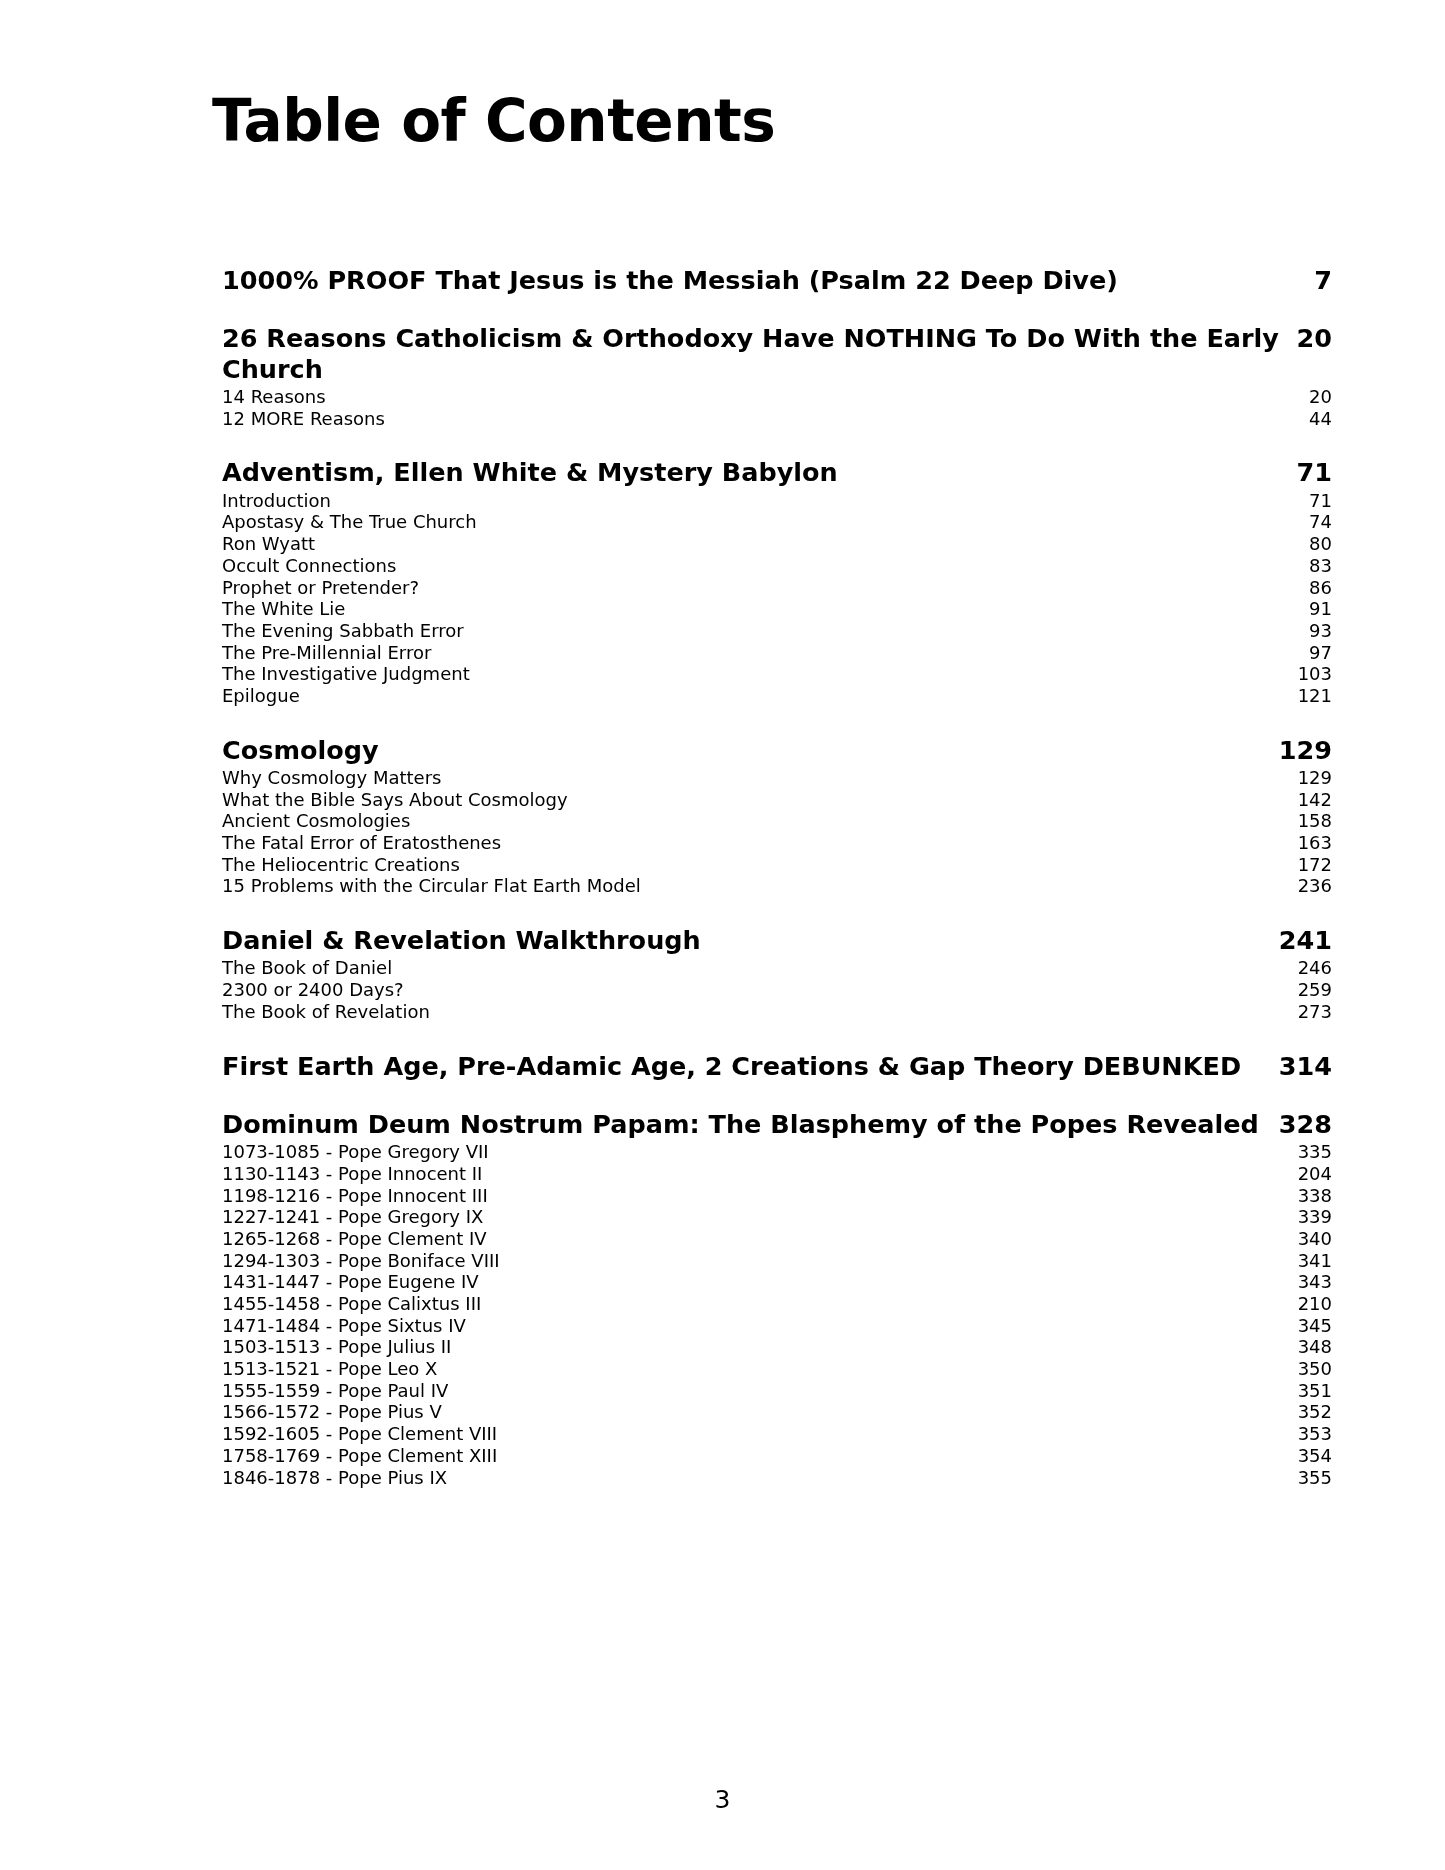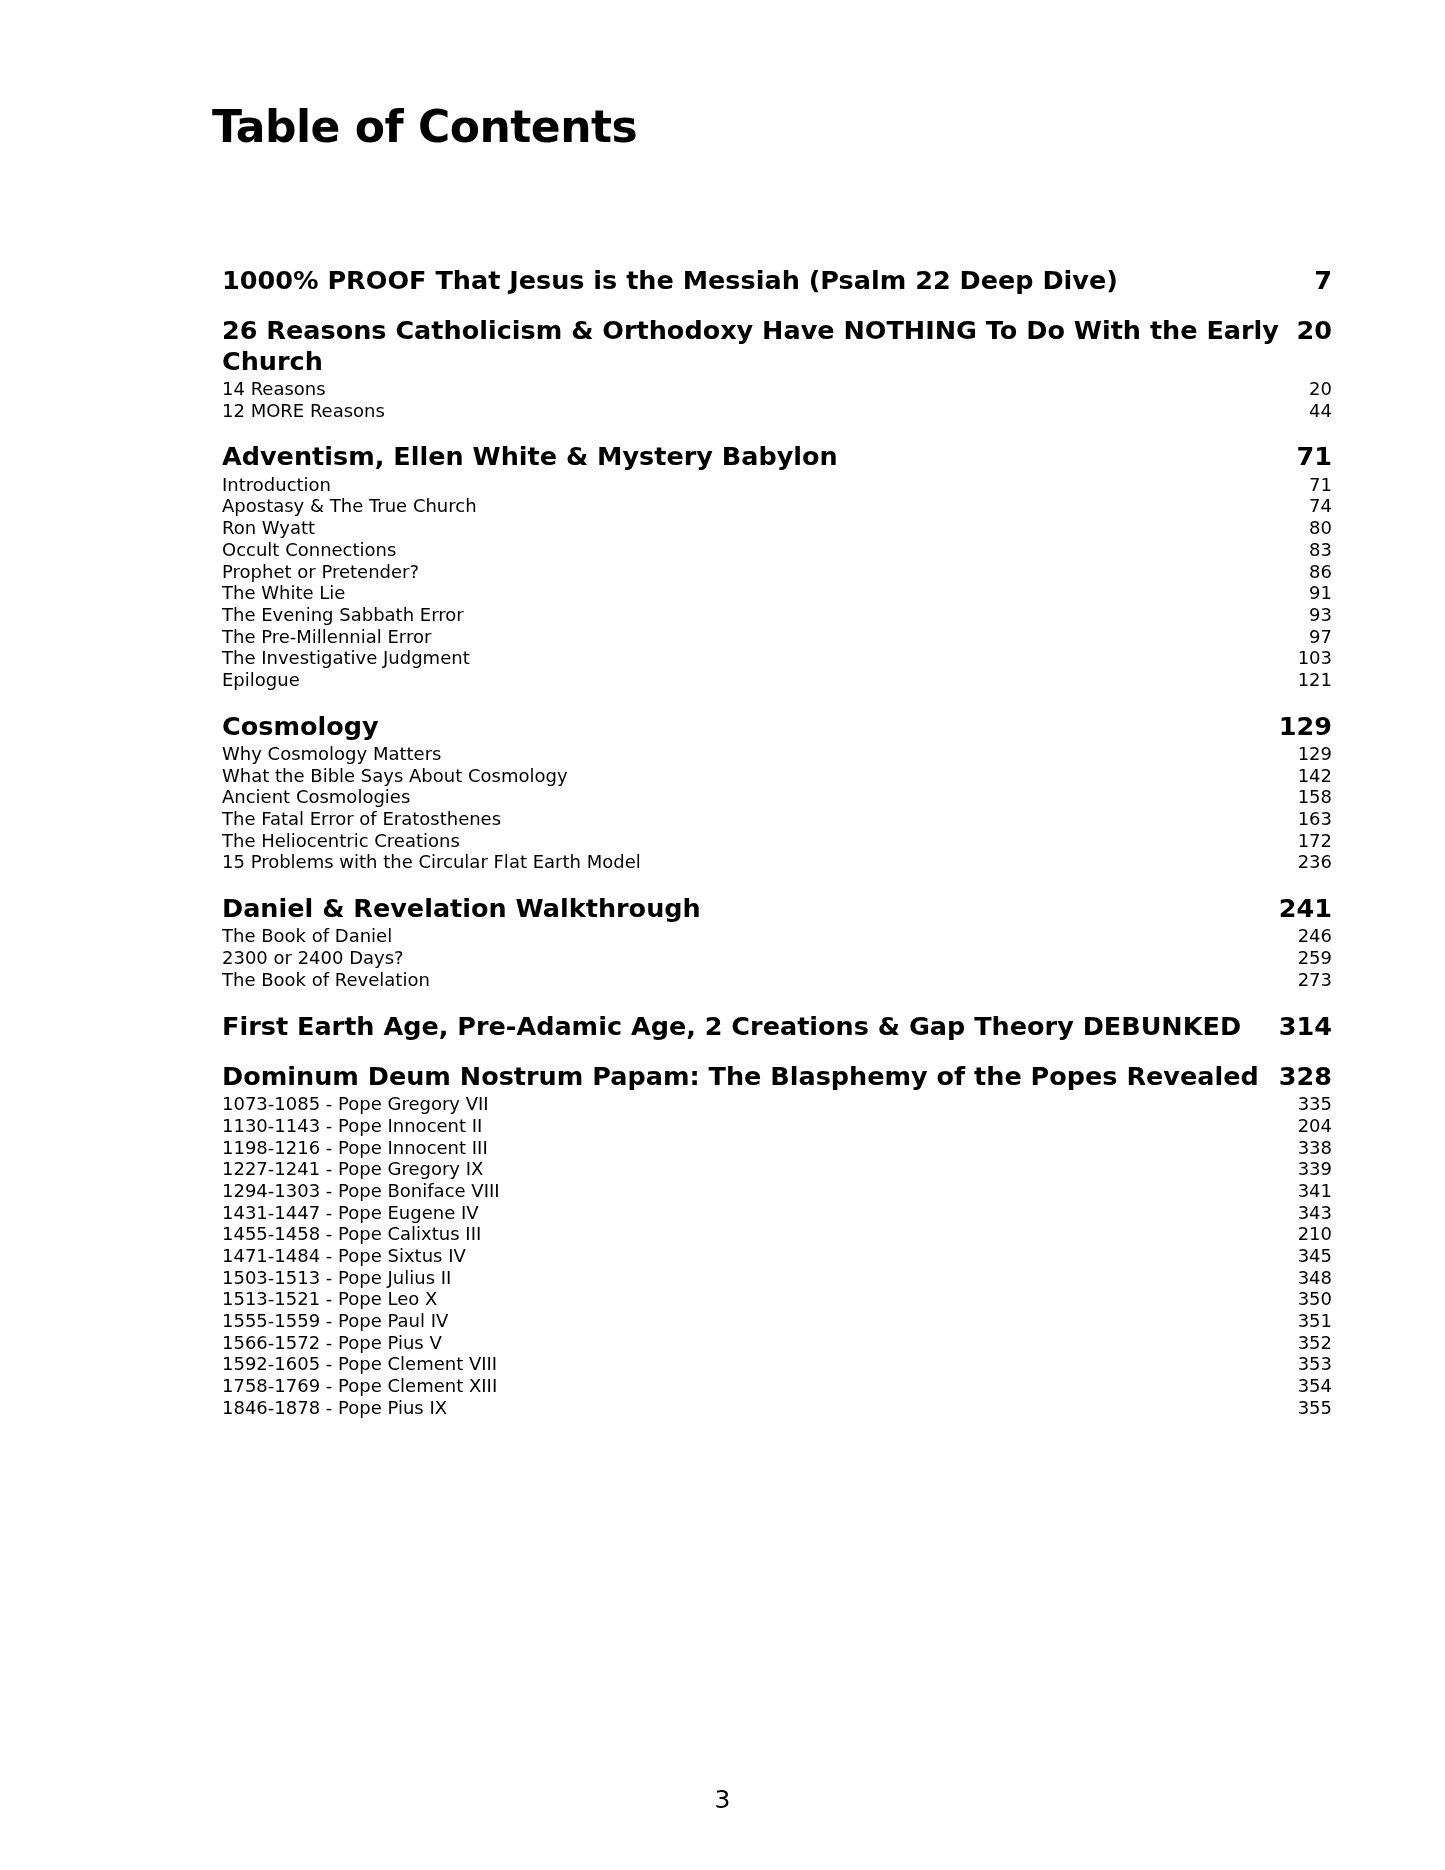--- a/index.html
+++ b/index.html
@@ -21,37 +21,37 @@
     left: 0;
     top: 0;
     width: 1445px;
     height: 1870px;
     box-sizing: border-box;
     padding: 0;
   }
   .toc-title {
     position: absolute;
     left: 212px;
-    top: 105px;
-    font-size: 44px;
+    top: 92px;
+    font-size: 58px;
     font-weight: bold;
     letter-spacing: -0.5px;
     line-height: 1.0;
     white-space: nowrap;
   }
   .toc-body {
     position: absolute;
     left: 222px;
     top: 250px;
     width: 1110px;
   }
 
   
   .section {
-    margin-top: 20px;
+    margin-top: 28px;
   }
   .section:first-child {
     margin-top: 15px;
   }
   .lvl1 {
     display: flex;
     align-items: flex-start;
     font-size: 25.5px;
     font-weight: bold;
     line-height: 1.19;
@@ -290,20 +290,25 @@
             <span class="txt">1198-1216 - Pope Innocent III</span>
             <span class="dots"></span>
             <span class="pg">338</span>
           </div>
           <div class="lvl2">
             <span class="txt">1227-1241 - Pope Gregory IX</span>
             <span class="dots"></span>
             <span class="pg">339</span>
           </div>
           <div class="lvl2">
+            <span class="txt">1265-1268 - Pope Clement IV</span>
+            <span class="dots"></span>
+            <span class="pg">340</span>
+          </div>
+          <div class="lvl2">
             <span class="txt">1294-1303 - Pope Boniface VIII</span>
             <span class="dots"></span>
             <span class="pg">341</span>
           </div>
           <div class="lvl2">
             <span class="txt">1431-1447 - Pope Eugene IV</span>
             <span class="dots"></span>
             <span class="pg">343</span>
           </div>
           <div class="lvl2">

